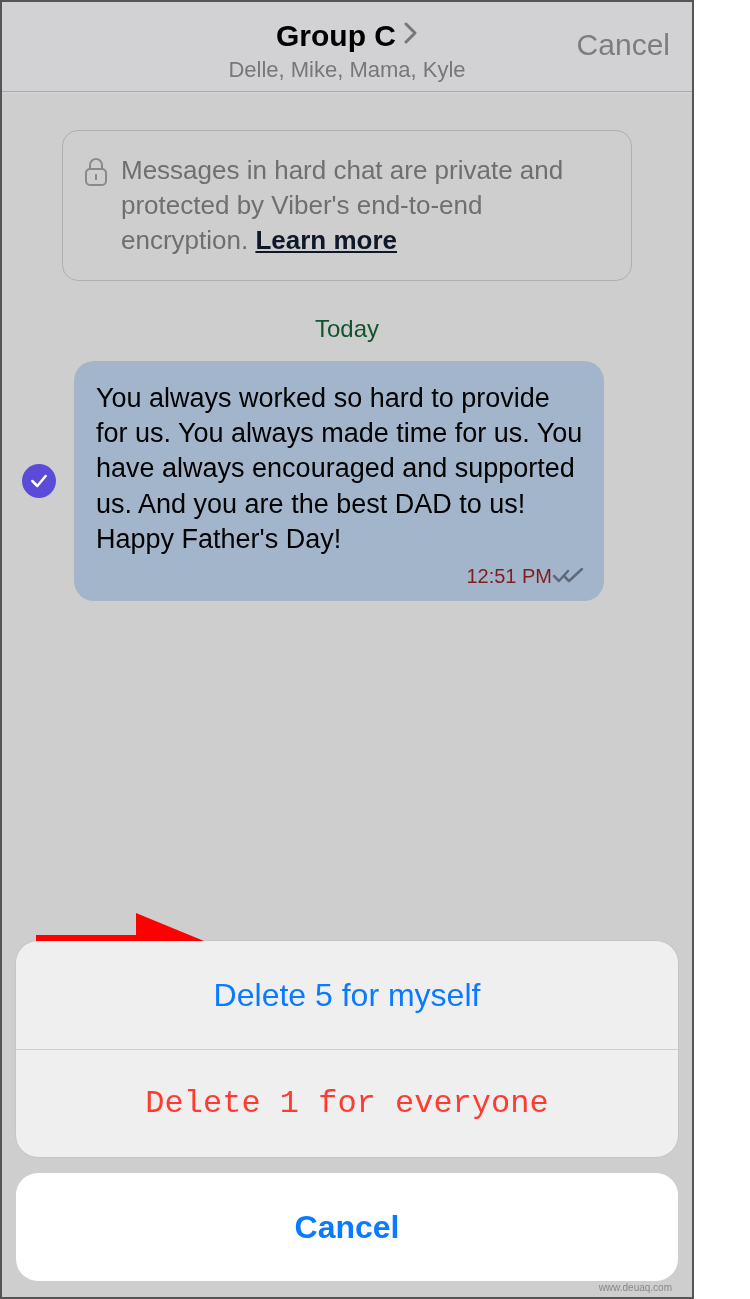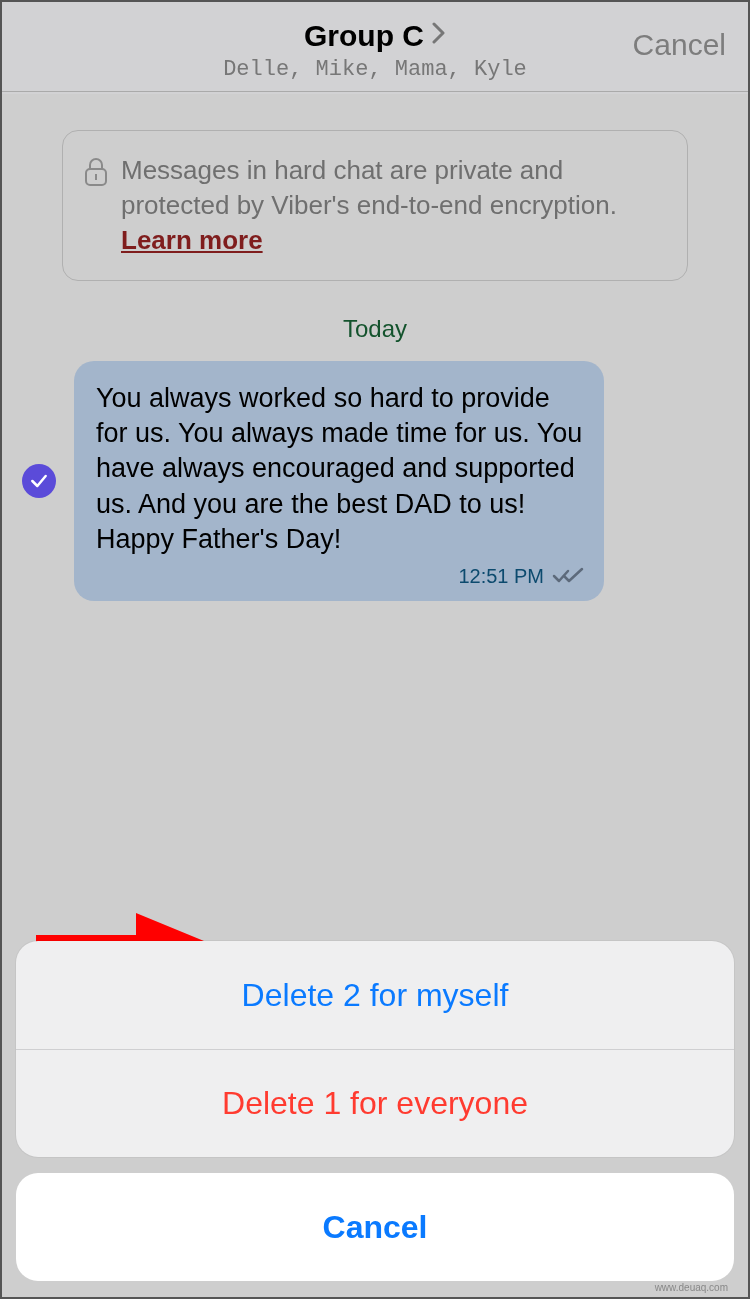--- a/index.html
+++ b/index.html
@@ -1,50 +1,50 @@
 <!DOCTYPE html>
 <html><head>
 <meta charset="utf-8">
 <style>
   * { box-sizing: border-box; margin: 0; padding: 0; }
   html, body { width: 750px; height: 1299px; font-family: -apple-system, "Helvetica Neue", Arial, sans-serif; background:#fff; overflow:hidden; }
-  .screen { width:750px; height:1299px; border:2px solid #555; position:relative; background:#d2d2d4; }
+  .screen { width:694px; height:1299px; border:2px solid #555; position:relative; background:#d2d2d4; }
 
   
   .header { height:90px; background:#d2d2d4; border-bottom:1px solid #aaa; display:flex; align-items:center; }
   .header-center { flex:1; text-align:center; padding-top:8px; }
   .title-row { display:flex; align-items:center; justify-content:center; gap:8px; }
   .title { font-size:30px; font-weight:700; color:#000; }
   .chev { font-size:24px; color:#555; }
-  .subtitle { font-size:22px; color:#777; margin-top:4px;font-family:Liberation Mono, monospace; }
+  .subtitle { font-size:22px; color:#777; margin-top:4px; }
   .cancel-top { position:absolute; right:22px; top:26px; font-size:30px; color:#7d7d7d; }
 
   
   .chat { position:absolute; top:92px; left:0; right:0; bottom:0; background:#cecece; }
 
   .notice { margin:36px 60px 0 60px; border:1px solid #b0b0b0; border-radius:16px; padding:22px 28px 22px 20px; color:#6f6f6f; font-size:26px; line-height:1.35; }
   .notice-inner { display:flex; align-items:flex-start; gap:12px; }
   .lock-wrap { flex-shrink:0; margin-top:4px; }
-  .notice a { color:#7f1d1d; text-decoration:underline; font-weight:600; }
+  .notice a { color:#0f172a; text-decoration:underline; font-weight:600; }
 
   .date-sep { text-align:center; color:#14532d; font-size:24px; margin:34px 0 18px 0; }
 
   .msg-row { display:flex; align-items:center; padding:0 14px 0 20px; gap:18px; }
   .sel-mark { width:34px; height:34px; border-radius:50%; background:#5b4bd9; display:flex; align-items:center; justify-content:center; flex-shrink:0; }
   .sel-mark svg { width:20px; height:20px; }
 
   .bubble { background:#a3b5cb; border-radius:20px; padding:20px 20px 12px 22px; color:#000; font-size:27px; line-height:1.3; width:530px; position:relative; }
-  .bubble-meta { display:flex; justify-content:flex-end; align-items:center; gap:8px; margin-top:6px; font-size:20px; color:#0c4a6e; }
+  .bubble-meta { display:flex; justify-content:flex-end; align-items:center; margin-top:6px; font-size:20px; color:#7f1d1d; }
   .ticks { display:inline-flex; }
 
   
   .sheet { position:absolute; left:14px; right:14px; bottom:16px; }
   .sheet-group { background:#efeff0; border-radius:22px; overflow:hidden; margin-bottom:16px; box-shadow:0 0 0 1px rgba(0,0,0,0.04); }
   .sheet-btn { height:108px; display:flex; align-items:center; justify-content:center; font-size:32px; }
-  .sheet-btn + .sheet-btn { border-top:1px solid #cfcfd1; }
+  .sheet-btn + .sheet-btn { border-top:1px solid #cfcfd1;font-family:Liberation Mono, monospace; }
   .sheet-btn.blue { color:#0a7aff; }
   .sheet-btn.red { color:#ff3b30; }
   .sheet-cancel { background:#fff; border-radius:22px; height:108px; display:flex; align-items:center; justify-content:center; font-size:32px; font-weight:700; color:#0a7aff; }
 
   
   .arrow { position:absolute; left:24px; bottom:300px; }
   .watermark { position:absolute; right:20px; bottom:4px; font-size:10px; color:#888; }
 </style>
 </head>
 <body>
@@ -106,21 +106,21 @@
     </div>
 
     <div class="arrow">
       <svg width="200" height="90" viewBox="0 0 200 90">
         <polygon points="110,10 195,45 110,80 110,58 10,58 10,32 110,32" fill="#ff0000"></polygon>
       </svg>
     </div>
 
     <div class="sheet">
       <div class="sheet-group">
-        <div class="sheet-btn blue">Delete 2 for myself</div>
+        <div class="sheet-btn blue">Delete 5 for myself</div>
         <div class="sheet-btn red">Delete 1 for everyone</div>
       </div>
       <div class="sheet-cancel">Cancel</div>
     </div>
 
     <div class="watermark">www.deuaq.com</div>
   </div>
 
 </div>
 

